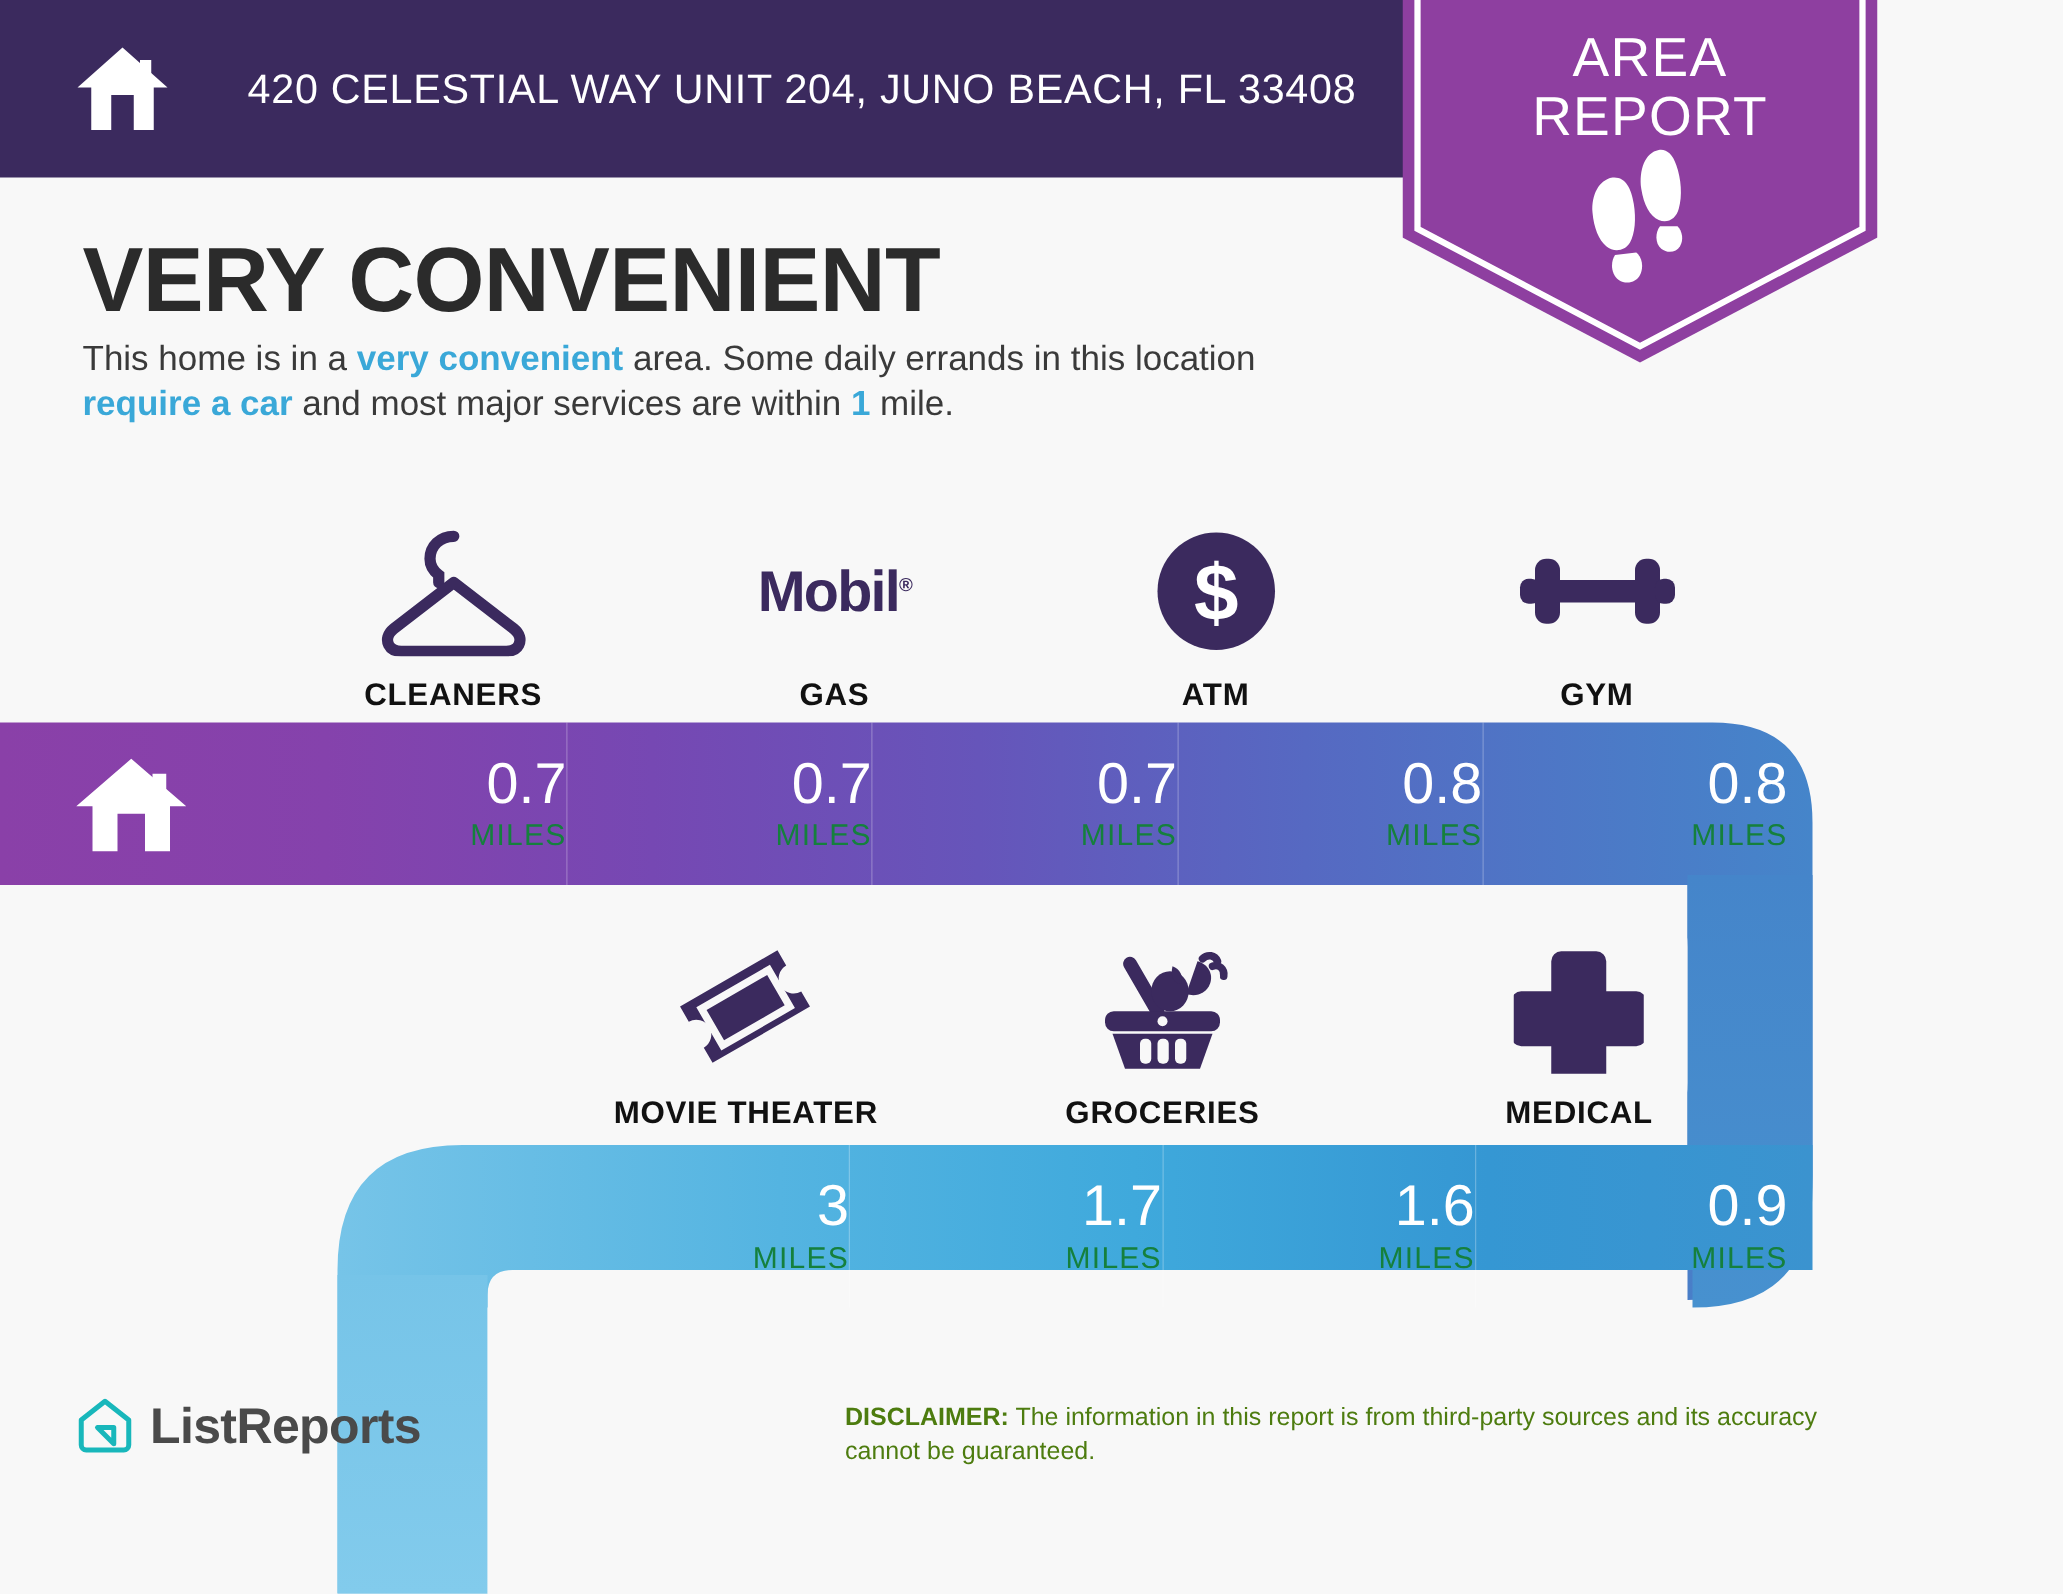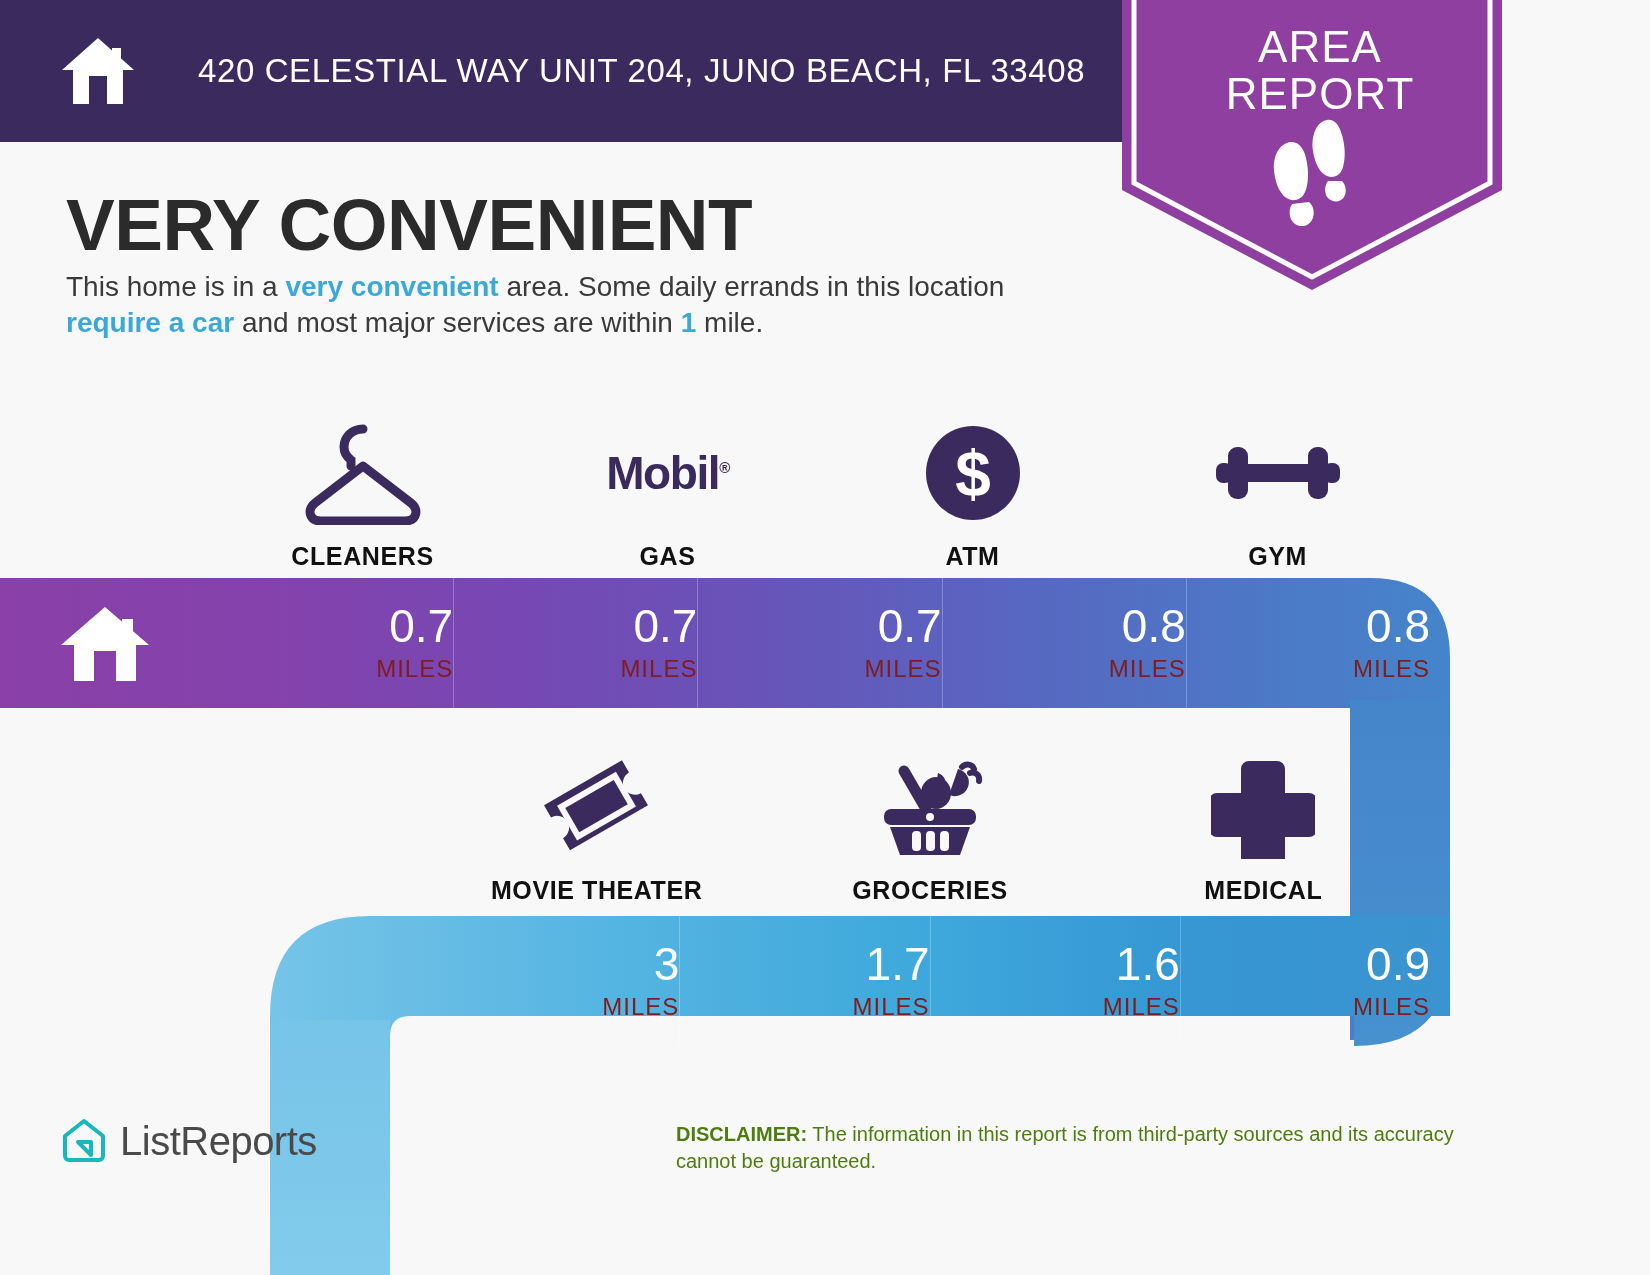--- a/index.html
+++ b/index.html
@@ -96,35 +96,35 @@
   .value-cell {
     flex:1 1 0; display:flex; flex-direction:column;
     align-items:flex-end; justify-content:center;
     border-left:1px solid rgba(255,255,255,0.26);
   }
   .value-cell:first-child { border-left:none; }
   .value-num {
     font-size:46px; color:#ffffff; font-weight:400; line-height:1;
   }
   .value-unit {
-    font-size:24px; color:#7f1d1d; font-weight:400;
+    font-size:24px; color:#15803d; font-weight:400;
     letter-spacing:1px; margin-top:6px;
   }
   .home-marker {
     position:absolute; left:0; top:578px; width:210px; height:130px;
     display:flex; align-items:center; justify-content:center;
   }
 
   
   .footer-logo {
     position:absolute; left:62px; top:1118px;
     display:flex; align-items:center; gap:14px;
   }
   .footer-logo .name {
-    font-size:40px; color:#4a4a4a; font-weight:400; letter-spacing:-0.5px;
+    font-size:40px; color:#4a4a4a; font-weight:700; letter-spacing:-0.5px;
   }
   .disclaimer {
     position:absolute; left:676px; top:1121px; width:812px;
     font-size:20px; color:#4d7c0f; line-height:1.33;
   }
   .disclaimer b { font-weight:700; }
 </style>
 </head>
 <body>
 

